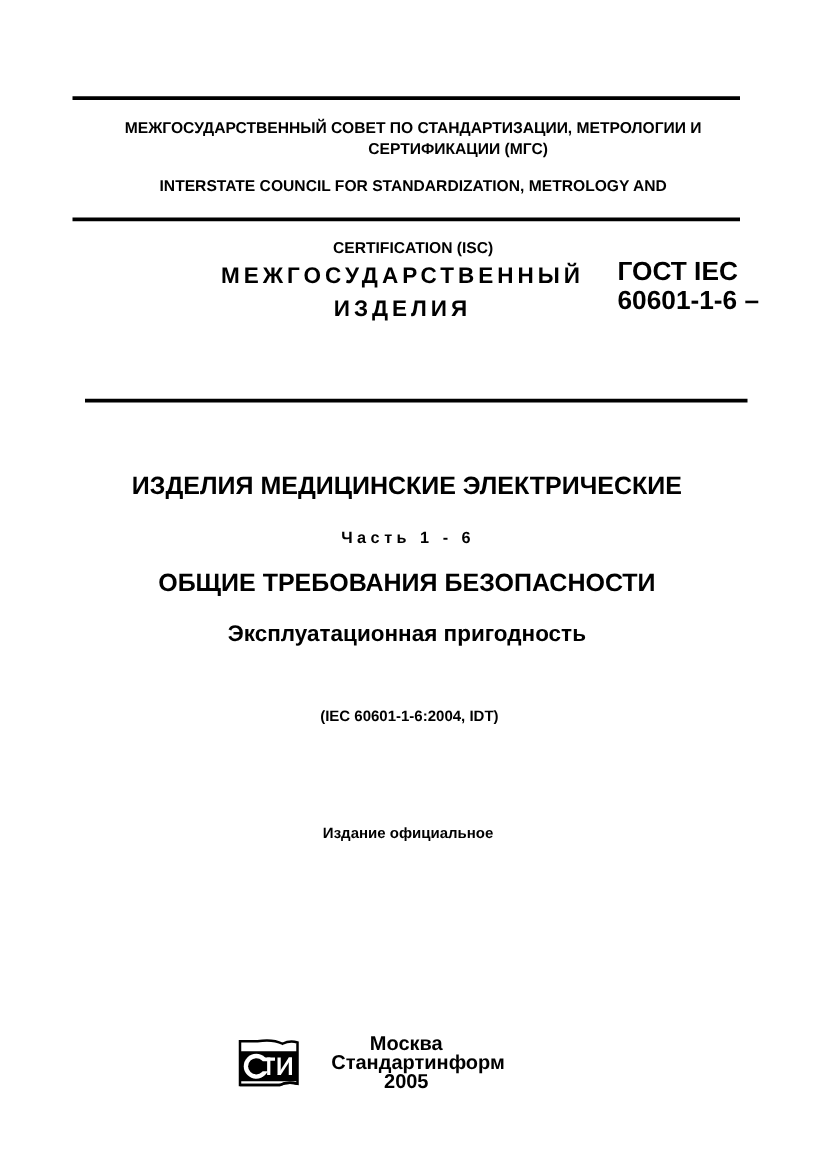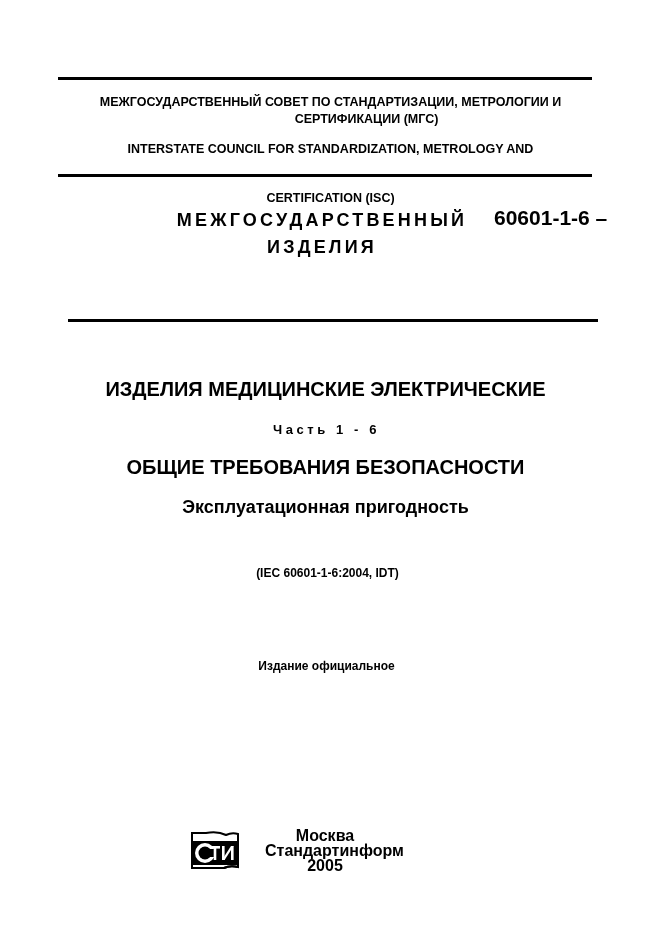--- a/index.html
+++ b/index.html
@@ -78,20 +78,21 @@
 <div class="center-text council" style="top:111px;margin-left:36px;">СЕРТИФИКАЦИИ (МГС)</div>
 <div class="center-text council" style="top:141px;">INTERSTATE COUNCIL FOR STANDARDIZATION, METROLOGY AND</div>
 <div class="center-text council" style="top:157px;margin-top:33px;">CERTIFICATION (ISC)</div>
 
 <div class="rule" style="left:58px; top:174px; width:534px; height:3px;"></div>
 
 <div class="std-label" style="top:210px;">МЕЖГОСУДАРСТВЕННЫЙ</div>
 <div class="std-label" style="top:237px;">ИЗДЕЛИЯ</div>
 
 <div class="gost">
+  <div>ГОСТ IEC</div>
   <div>60601-1-6 –</div>
 </div>
 
 <div class="rule" style="left:68px; top:319px; width:530px; height:3px;"></div>
 
 <div class="center-text title-main" style="top:378px; left:-5px;">ИЗДЕЛИЯ МЕДИЦИНСКИЕ ЭЛЕКТРИЧЕСКИЕ</div>
 <div class="center-text part-label" style="top:422px; left:-4px;">Часть 1 - 6</div>
 <div class="center-text title-main" style="top:456px; left:-5px;">ОБЩИЕ ТРЕБОВАНИЯ БЕЗОПАСНОСТИ</div>
 <div class="center-text subtitle" style="top:497px; left:-5px;">Эксплуатационная пригодность</div>
 <div class="center-text small" style="top:566px; left:-3px;">(IEC 60601-1-6:2004, IDT)</div>

